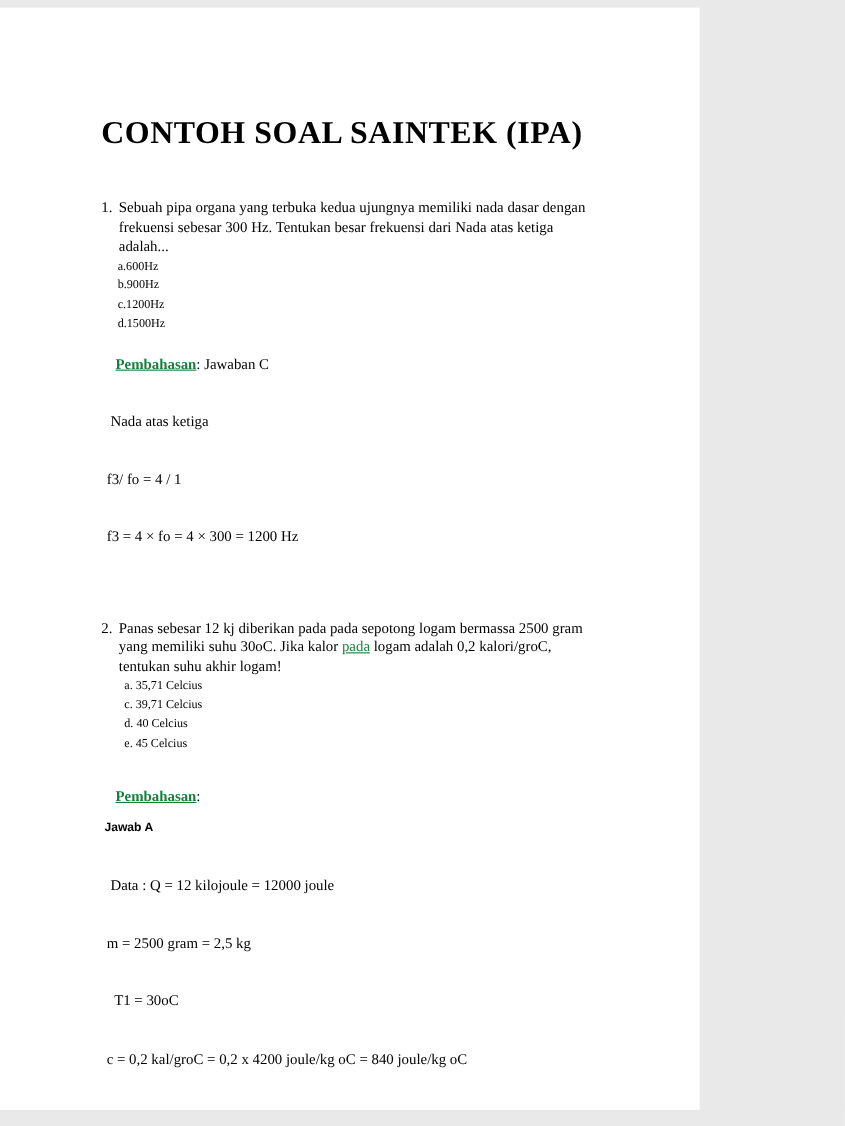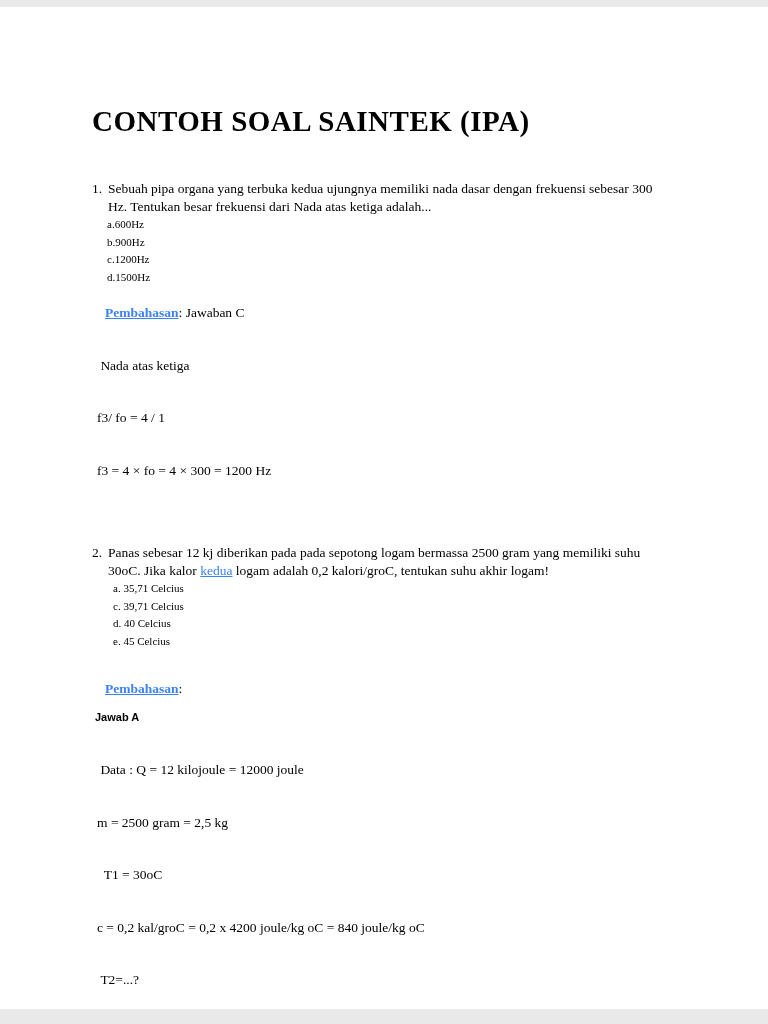--- a/index.html
+++ b/index.html
@@ -5,21 +5,21 @@
   html, body {
     margin: 0;
     padding: 0;
     background: #e9e9e9;
     width: 768px;
     font-family: "Liberation Serif", serif;
     color: #000;
   }
   .page {
     position: relative;
-    width: 768px;
+    width: 636px;
     height: 1002px;
     margin-top: 7px;
     background: #ffffff;
     overflow: hidden;
   }
   .content {
     padding: 0 92px 0 92px;
   }
   .doc-title {
     margin-top: 98px;
@@ -48,21 +48,21 @@
     margin-top: 1px;
   }
   .pembahasan-row {
     padding-left: 13px;
     margin-top: 18px;
     font-size: 13.5px;
     line-height: 17.5px;
   }
   .pembahasan-row.second { margin-top: 30px; }
   a.doc-link, .pemb-link {
-    color: #3b82f6;
+    color: #15803d;
     text-decoration: underline;
     cursor: pointer;
   }
   .pemb-link { font-weight: bold; }
   .solution {
     padding-left: 5px;
     font-size: 13.5px;
     line-height: 17.5px;
     white-space: pre-wrap;
   }
@@ -97,21 +97,21 @@
       <span class="pemb-link">Pembahasan</span><span>: Jawaban C</span>
     </div>
     <div class="solution">
       <div> Nada atas ketiga</div>
       <div>f3/ fo = 4 / 1</div>
       <div>f3 = 4 × fo = 4 × 300 = 1200 Hz</div>
     </div>
 
     <div class="question q2">
       <span class="q-number">2.</span>
-      <div class="q-text"><span>Panas sebesar 12 kj diberikan pada pada sepotong logam bermassa 2500 gram yang memiliki suhu 30oC. Jika kalor </span><a class="doc-link">kedua</a><span> logam adalah 0,2 kalori/groC, tentukan suhu akhir logam!</span></div>
+      <div class="q-text"><span>Panas sebesar 12 kj diberikan pada pada sepotong logam bermassa 2500 gram yang memiliki suhu 30oC. Jika kalor </span><a class="doc-link">pada</a><span> logam adalah 0,2 kalori/groC, tentukan suhu akhir logam!</span></div>
     </div>
     <div class="options" style="padding-left:21px">
       <div>a. 35,71 Celcius</div>
       <div>c. 39,71 Celcius</div>
       <div>d. 40 Celcius</div>
       <div>e. 45 Celcius</div>
     </div>
     <div class="pembahasan-row second">
       <span class="pemb-link">Pembahasan</span><span>:</span>
     </div>

